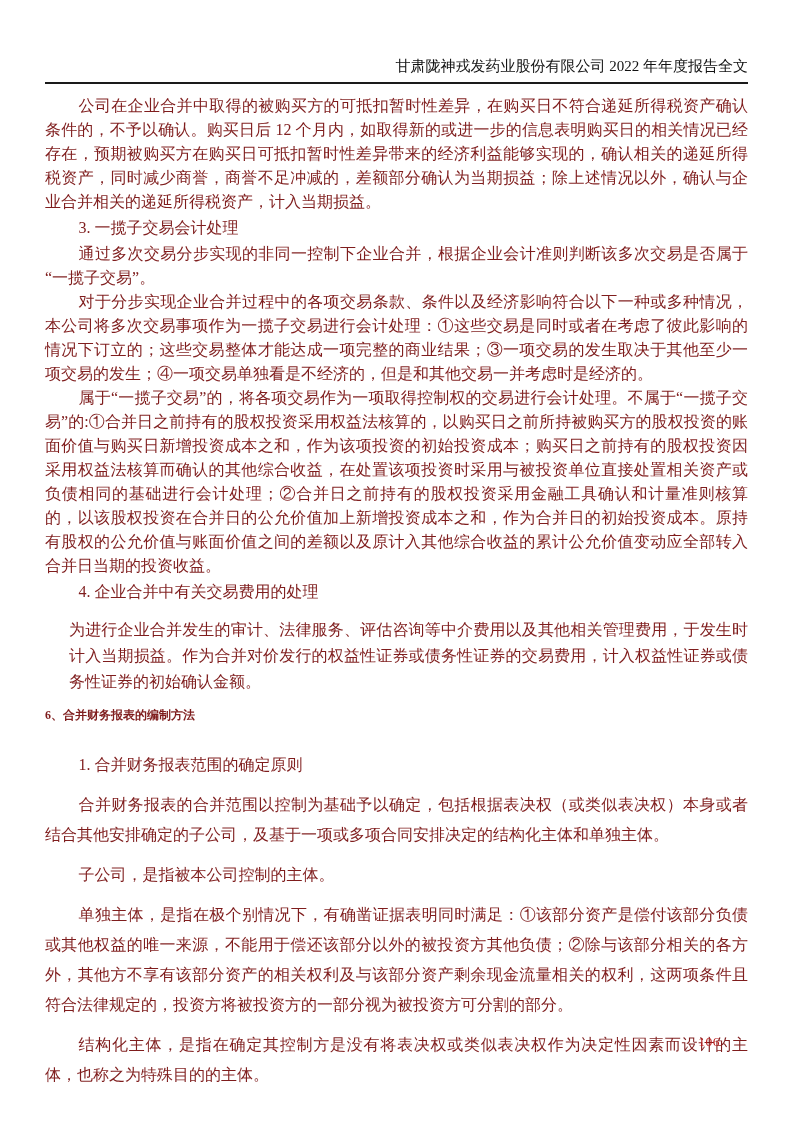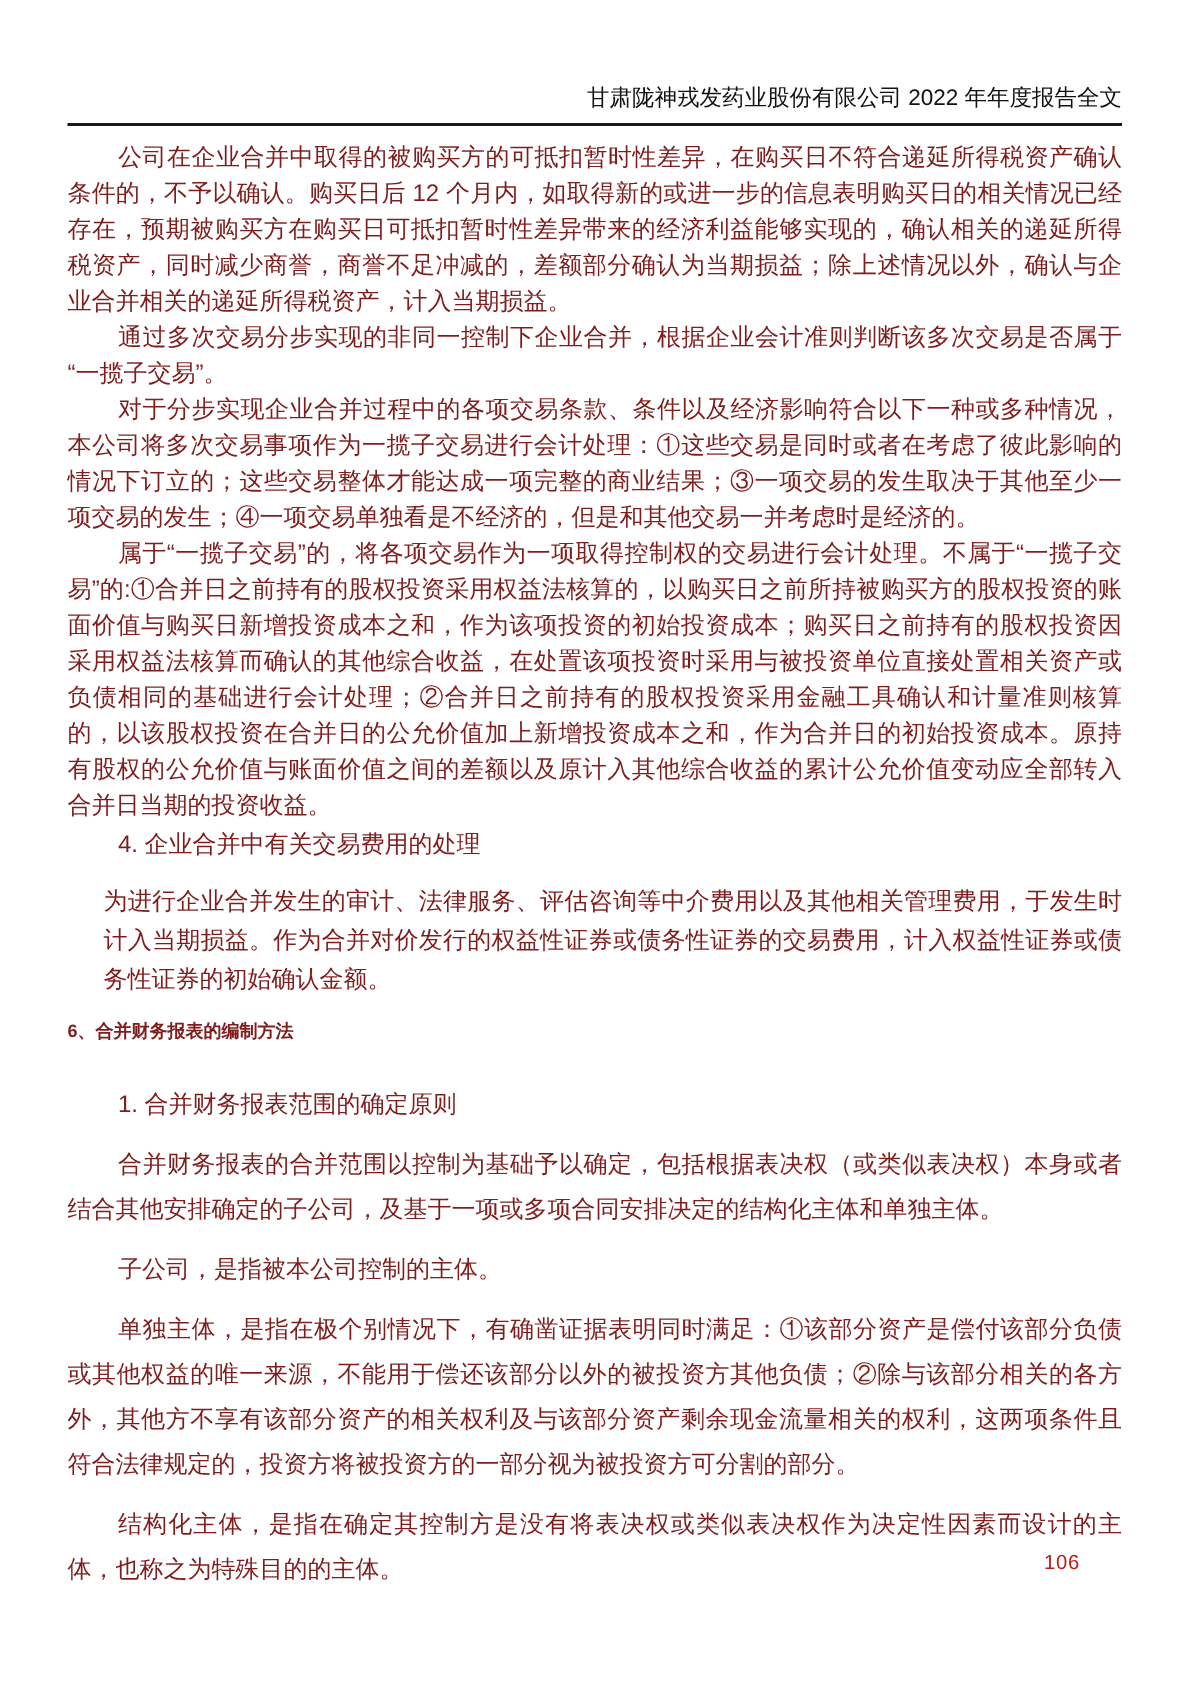--- a/index.html
+++ b/index.html
@@ -7,21 +7,21 @@
     padding: 0;
     background: #ffffff;
   }
   .page {
     position: relative;
     width: 793px;
     height: 1122px;
     margin: 0 auto;
     background: #ffffff;
     color: #111111;
-    font-family: Liberation Sans, sans-serif;
+    font-family: Liberation Serif, serif;
     overflow: hidden;
     box-sizing: border-box;
     padding: 56px 45px 0 45px;
   }
   .doc-header {
     text-align: right;
     font-size: 15px;
     line-height: 20px;
     color: #111111;
     padding-bottom: 6px;
@@ -84,20 +84,21 @@
   }
 </style>
 </head>
 <body>
 
 <div class="page">
   <div class="doc-header">甘肃陇神戎发药业股份有限公司 2022 年年度报告全文</div>
   <hr class="header-divider">
   <div class="doc-body">
       <div class="block p">公司在企业合并中取得的被购买方的可抵扣暂时性差异，在购买日不符合递延所得税资产确认条件的，不予以确认。购买日后 12 个月内，如取得新的或进一步的信息表明购买日的相关情况已经存在，预期被购买方在购买日可抵扣暂时性差异带来的经济利益能够实现的，确认相关的递延所得税资产，同时减少商誉，商誉不足冲减的，差额部分确认为当期损益；除上述情况以外，确认与企业合并相关的递延所得税资产，计入当期损益。</div>
+      <div class="block sub">3. 一揽子交易会计处理</div>
       <div class="block p">通过多次交易分步实现的非同一控制下企业合并，根据企业会计准则判断该多次交易是否属于“一揽子交易”。</div>
       <div class="block p">对于分步实现企业合并过程中的各项交易条款、条件以及经济影响符合以下一种或多种情况，本公司将多次交易事项作为一揽子交易进行会计处理：①这些交易是同时或者在考虑了彼此影响的情况下订立的；这些交易整体才能达成一项完整的商业结果；③一项交易的发生取决于其他至少一项交易的发生；④一项交易单独看是不经济的，但是和其他交易一并考虑时是经济的。</div>
       <div class="block p">属于“一揽子交易”的，将各项交易作为一项取得控制权的交易进行会计处理。不属于“一揽子交易”的:①合并日之前持有的股权投资采用权益法核算的，以购买日之前所持被购买方的股权投资的账面价值与购买日新增投资成本之和，作为该项投资的初始投资成本；购买日之前持有的股权投资因采用权益法核算而确认的其他综合收益，在处置该项投资时采用与被投资单位直接处置相关资产或负债相同的基础进行会计处理；②合并日之前持有的股权投资采用金融工具确认和计量准则核算的，以该股权投资在合并日的公允价值加上新增投资成本之和，作为合并日的初始投资成本。原持有股权的公允价值与账面价值之间的差额以及原计入其他综合收益的累计公允价值变动应全部转入合并日当期的投资收益。</div>
       <div class="block sub">4. 企业合并中有关交易费用的处理</div>
       <div class="block p-flush">为进行企业合并发生的审计、法律服务、评估咨询等中介费用以及其他相关管理费用，于发生时计入当期损益。作为合并对价发行的权益性证券或债务性证券的交易费用，计入权益性证券或债务性证券的初始确认金额。</div>
       <div class="block h-bold">6、合并财务报表的编制方法</div>
       <div class="block sub-wide">1. 合并财务报表范围的确定原则</div>
       <div class="block p-wide">合并财务报表的合并范围以控制为基础予以确定，包括根据表决权（或类似表决权）本身或者结合其他安排确定的子公司，及基于一项或多项合同安排决定的结构化主体和单独主体。</div>
       <div class="block p-wide">子公司，是指被本公司控制的主体。</div>
       <div class="block p-wide">单独主体，是指在极个别情况下，有确凿证据表明同时满足：①该部分资产是偿付该部分负债或其他权益的唯一来源，不能用于偿还该部分以外的被投资方其他负债；②除与该部分相关的各方外，其他方不享有该部分资产的相关权利及与该部分资产剩余现金流量相关的权利，这两项条件且符合法律规定的，投资方将被投资方的一部分视为被投资方可分割的部分。</div>

